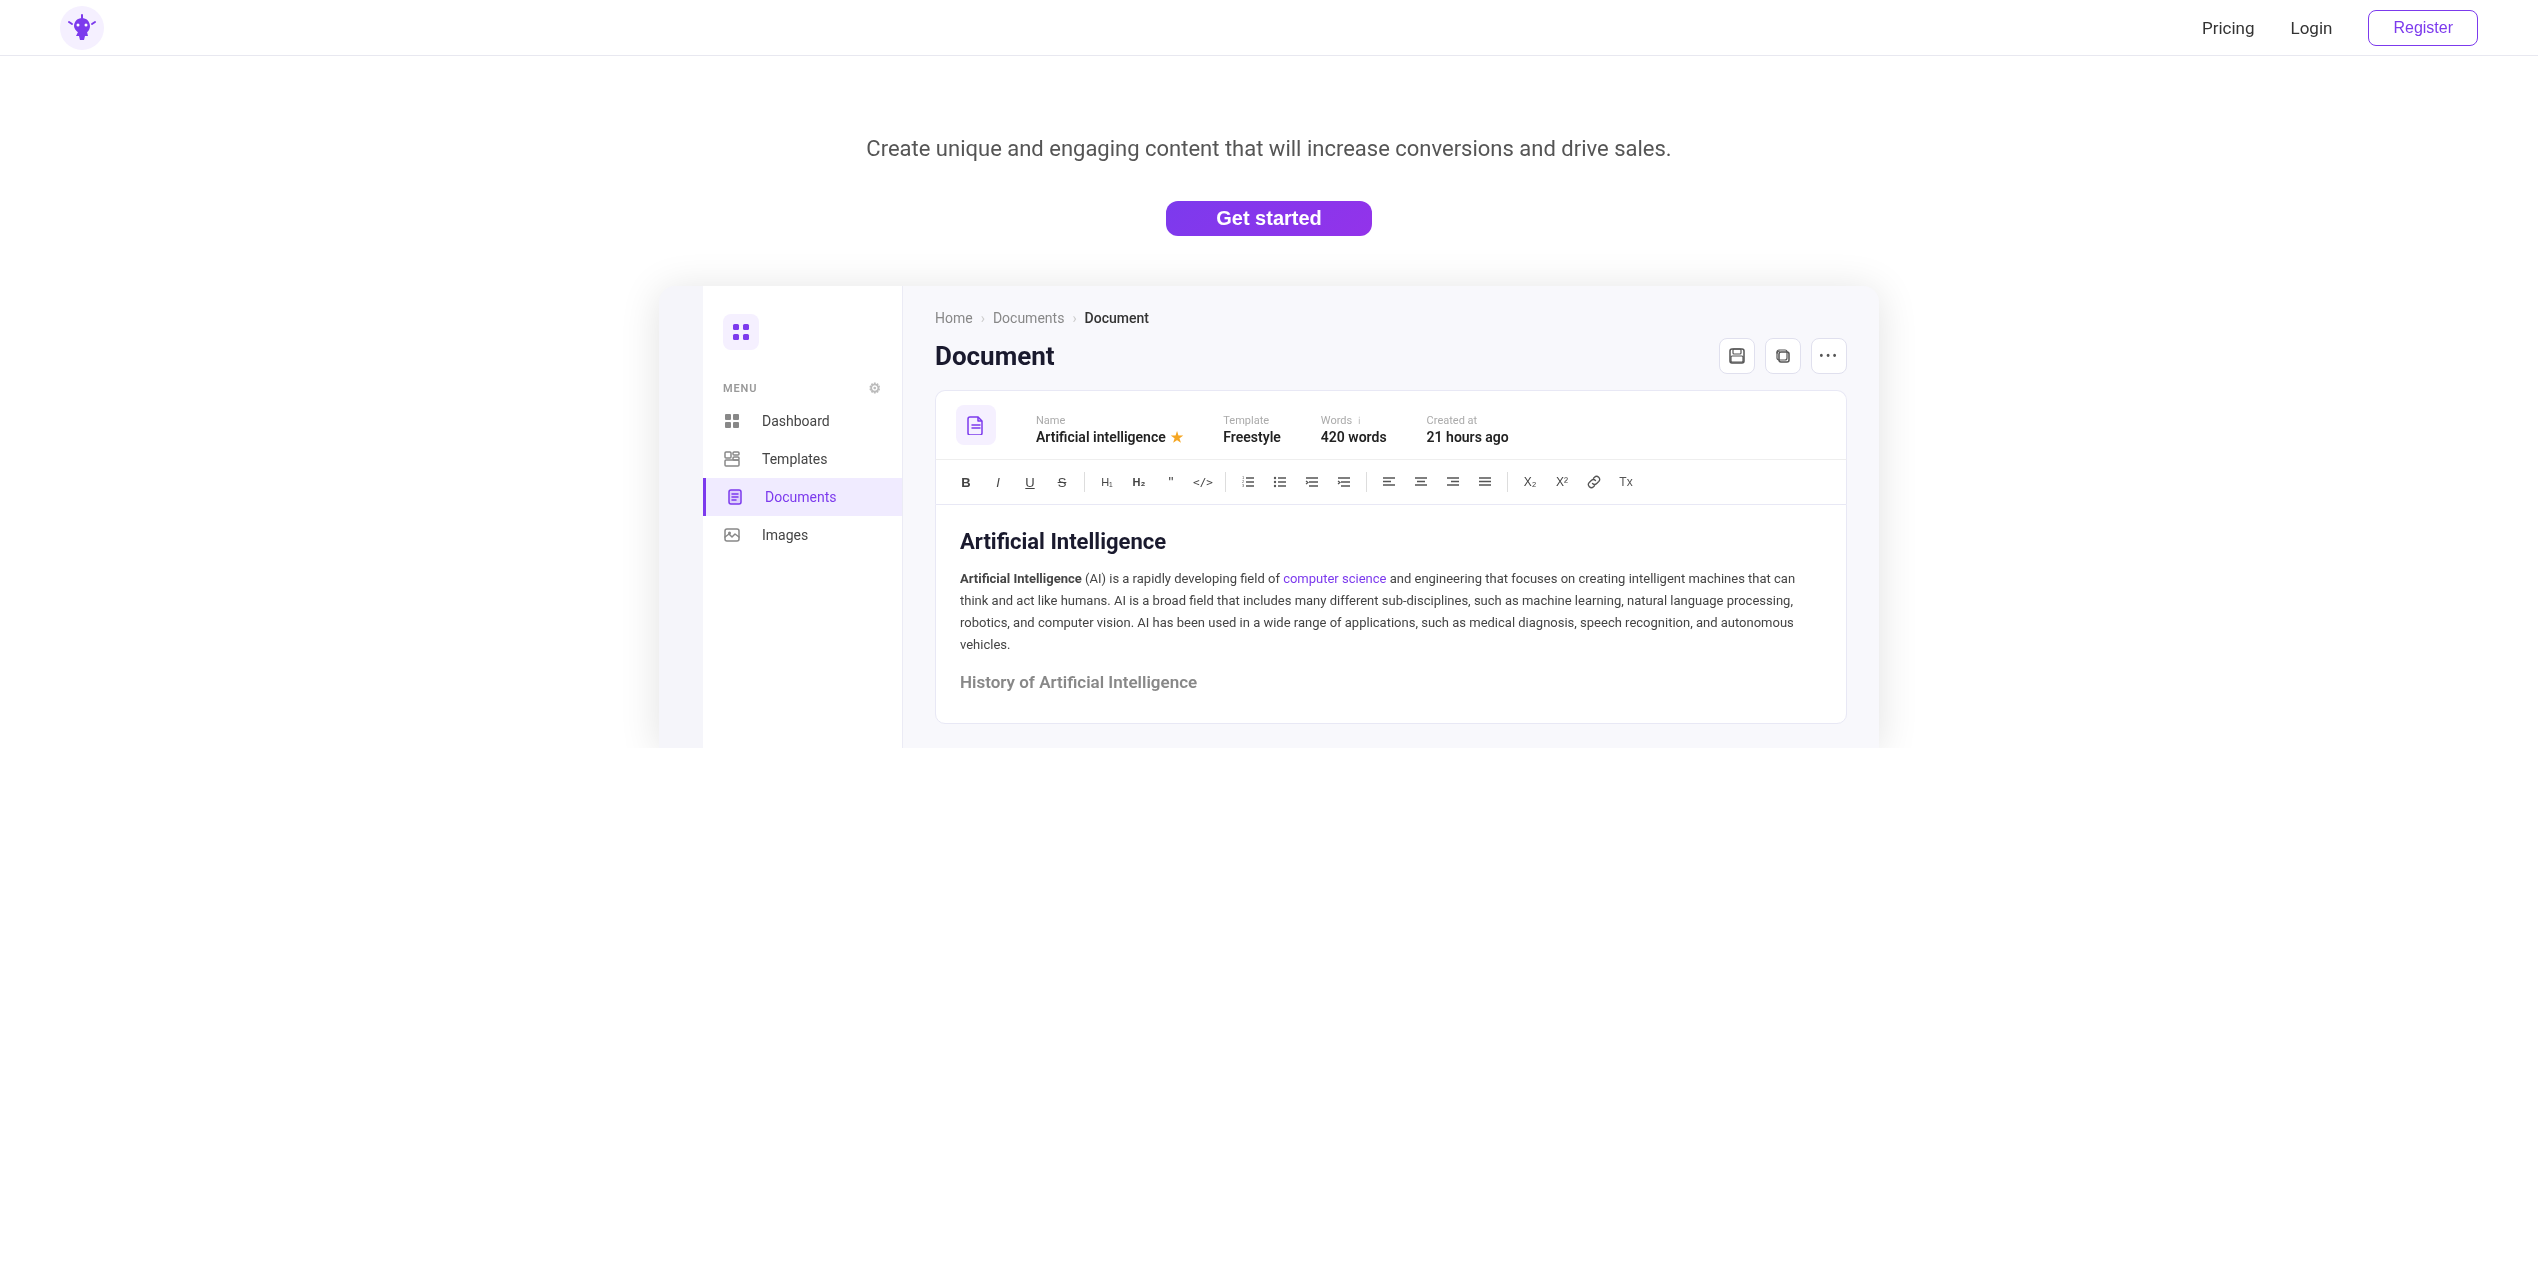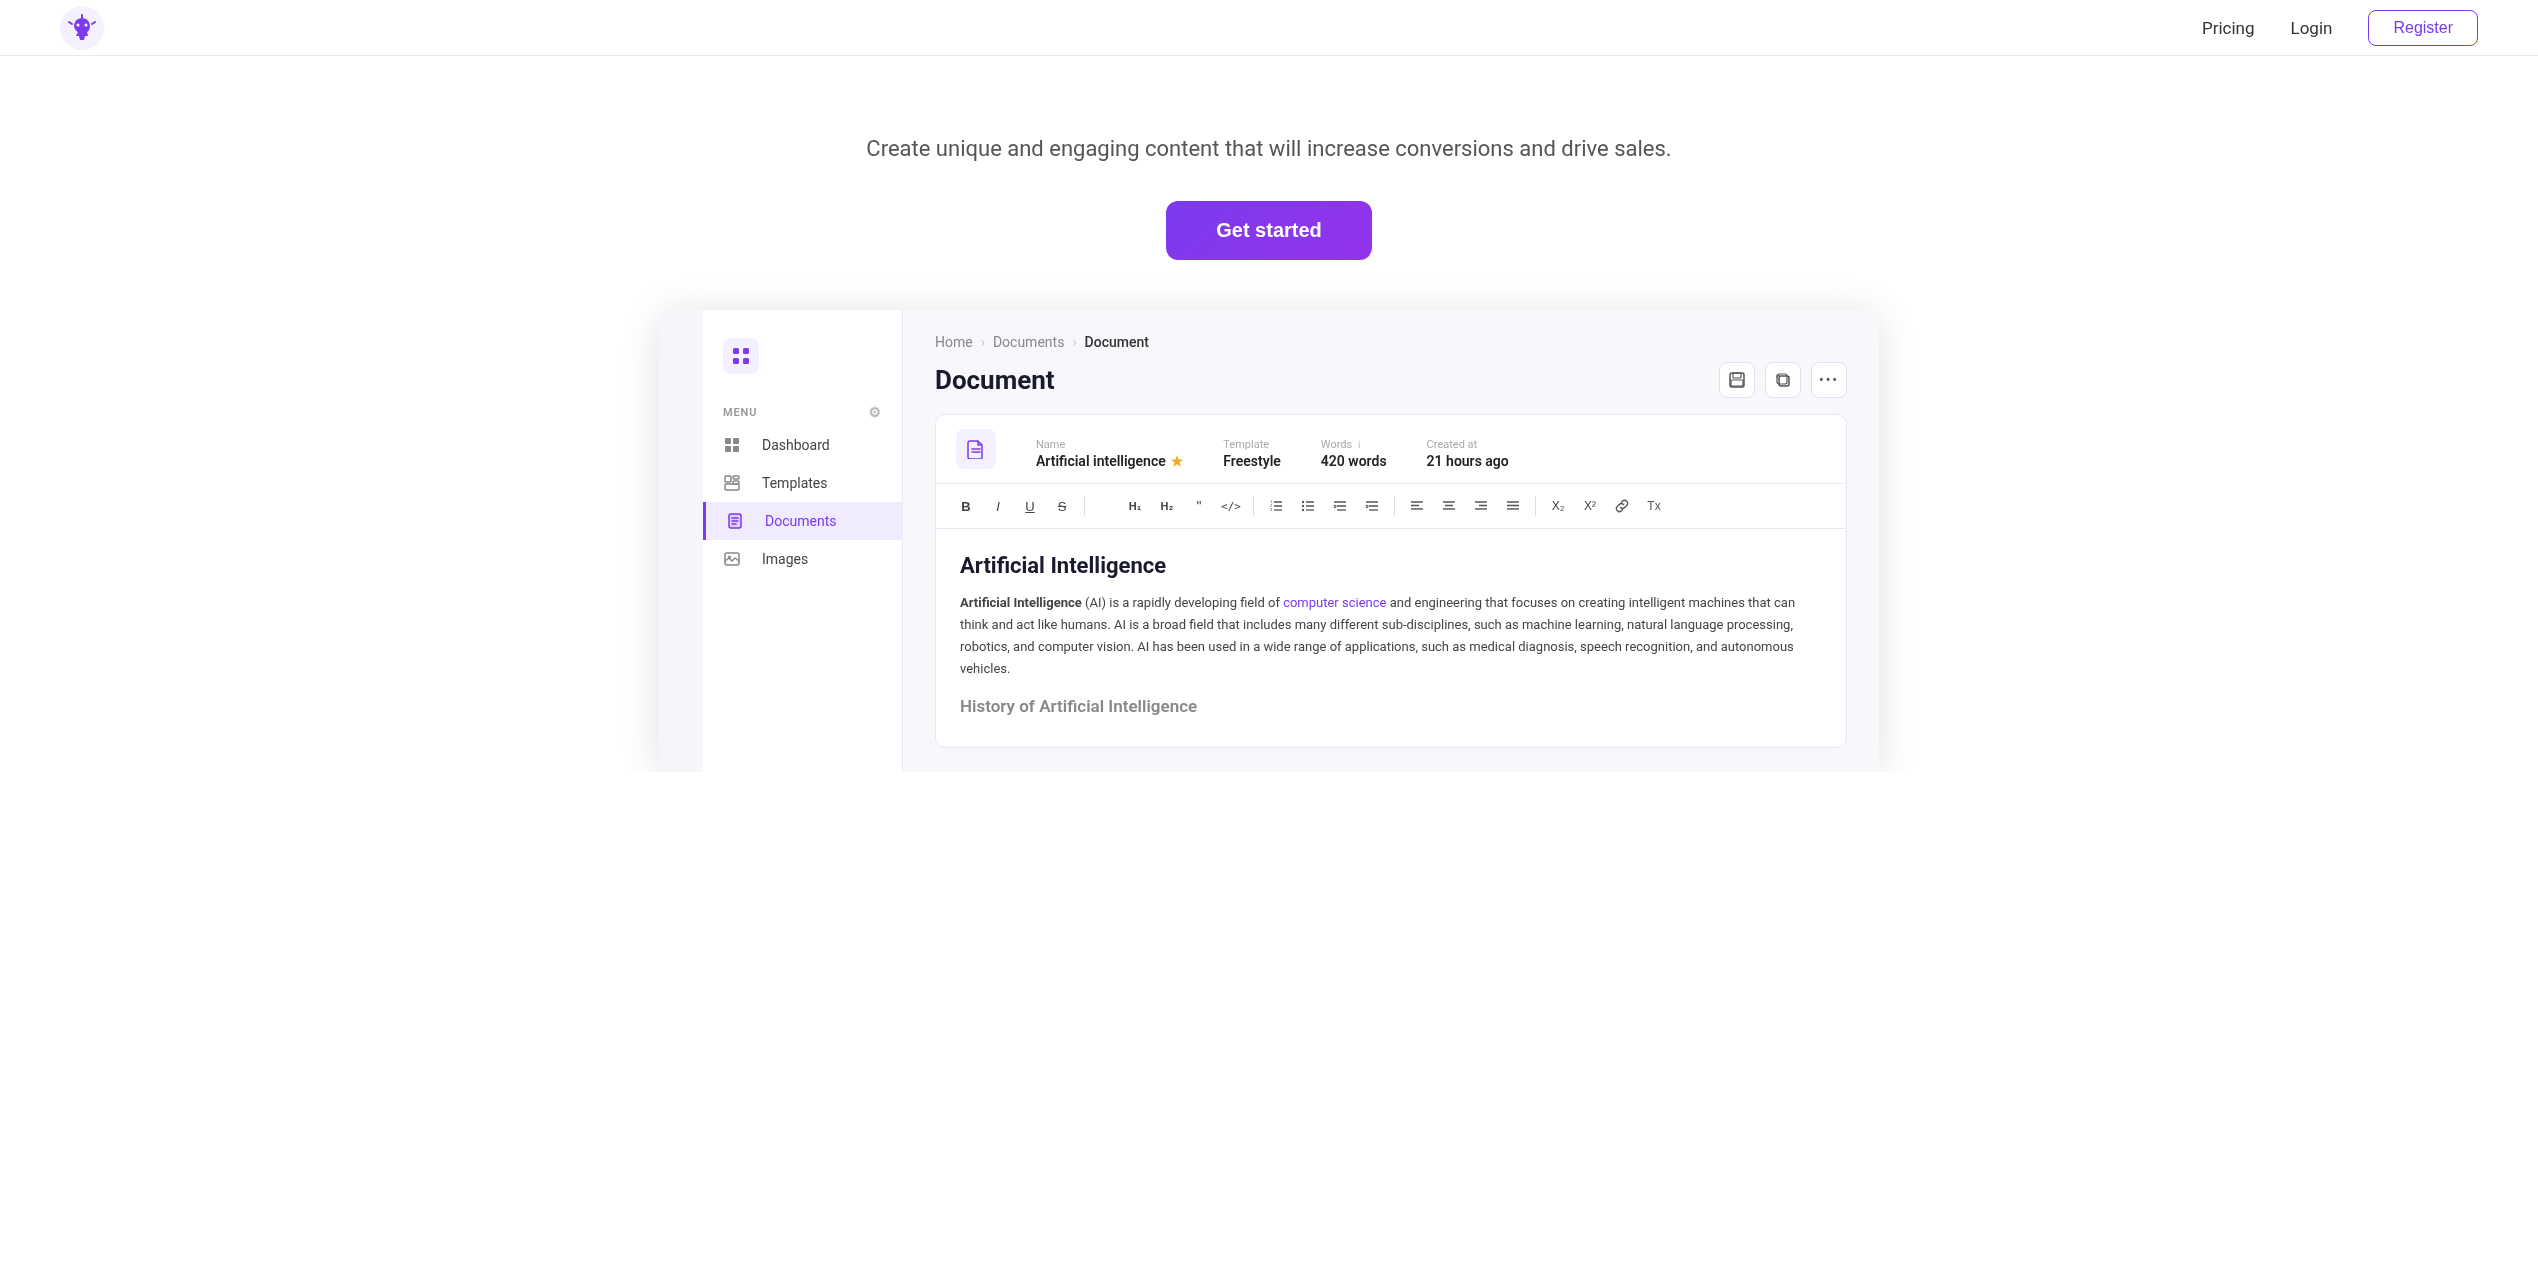--- a/index.html
+++ b/index.html
@@ -64,21 +64,21 @@
     .hero p {
       font-size: 22px;
       color: #555;
       margin-bottom: 40px;
     }
     .btn-cta {
       background: linear-gradient(135deg, #7c3aed, #9333ea);
       color: #fff;
       border: none;
       border-radius: 12px;
-      padding: 18px 50px;
+      padding: 6px 50px;
       font-size: 20px;
       cursor: pointer;
       font-weight: 600;
     }
 
     
     .app-preview {
       max-width: 1280px;
       margin: 0 auto;
       padding: 0 30px 0;
@@ -469,21 +469,21 @@
         <button class="tb-btn">
             <i>I</i>
           </button>
         <button class="tb-btn">
             <u>U</u>
           </button>
         <button class="tb-btn">
             <s>S</s>
           </button>
         <div class="tb-sep"></div>
-        <button class="tb-btn" style="font-size:11px;font-weight:700;margin-left:28px;">H₁</button>
+        <button class="tb-btn" style="font-size:11px;font-weight:400;">H₁</button>
         <button class="tb-btn" style="font-size:11px;font-weight:700;">H₂</button>
         <button class="tb-btn" style="font-size:14px;">"</button>
         <button class="tb-btn" style="font-size:11px;font-family:monospace;">&lt;/&gt;</button>
         <div class="tb-sep"></div>
         <button class="tb-btn">
           <svg width="14" height="14" viewBox="0 0 14 14" fill="none">
               <line x1="5" y1="3" x2="13" y2="3" stroke="#555" stroke-width="1.3"></line>
               <line x1="5" y1="7" x2="13" y2="7" stroke="#555" stroke-width="1.3"></line>
               <line x1="5" y1="11" x2="13" y2="11" stroke="#555" stroke-width="1.3"></line>
               <text x="1" y="4" font-size="4" fill="#555">1</text>

